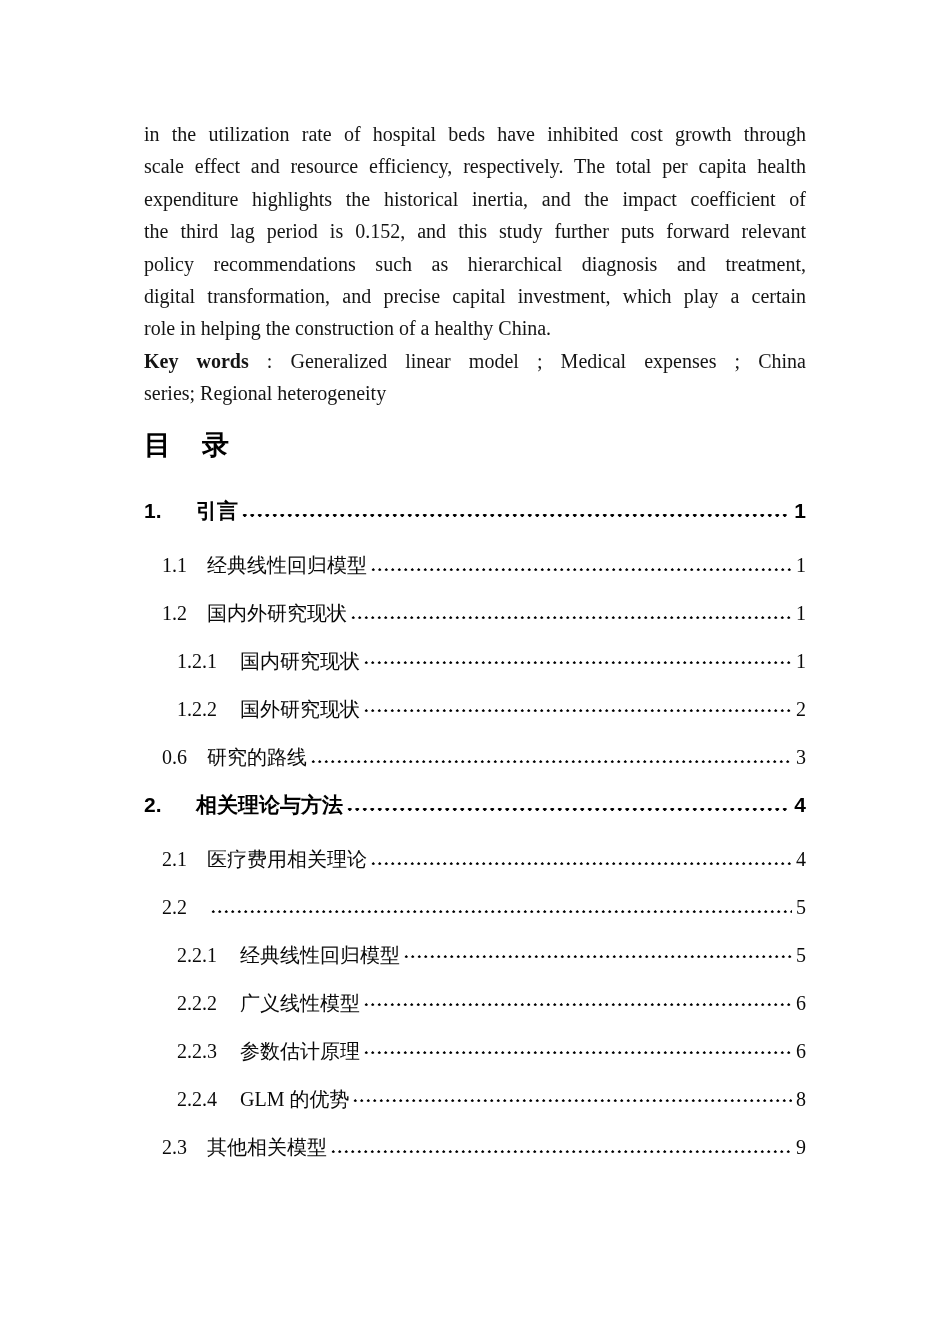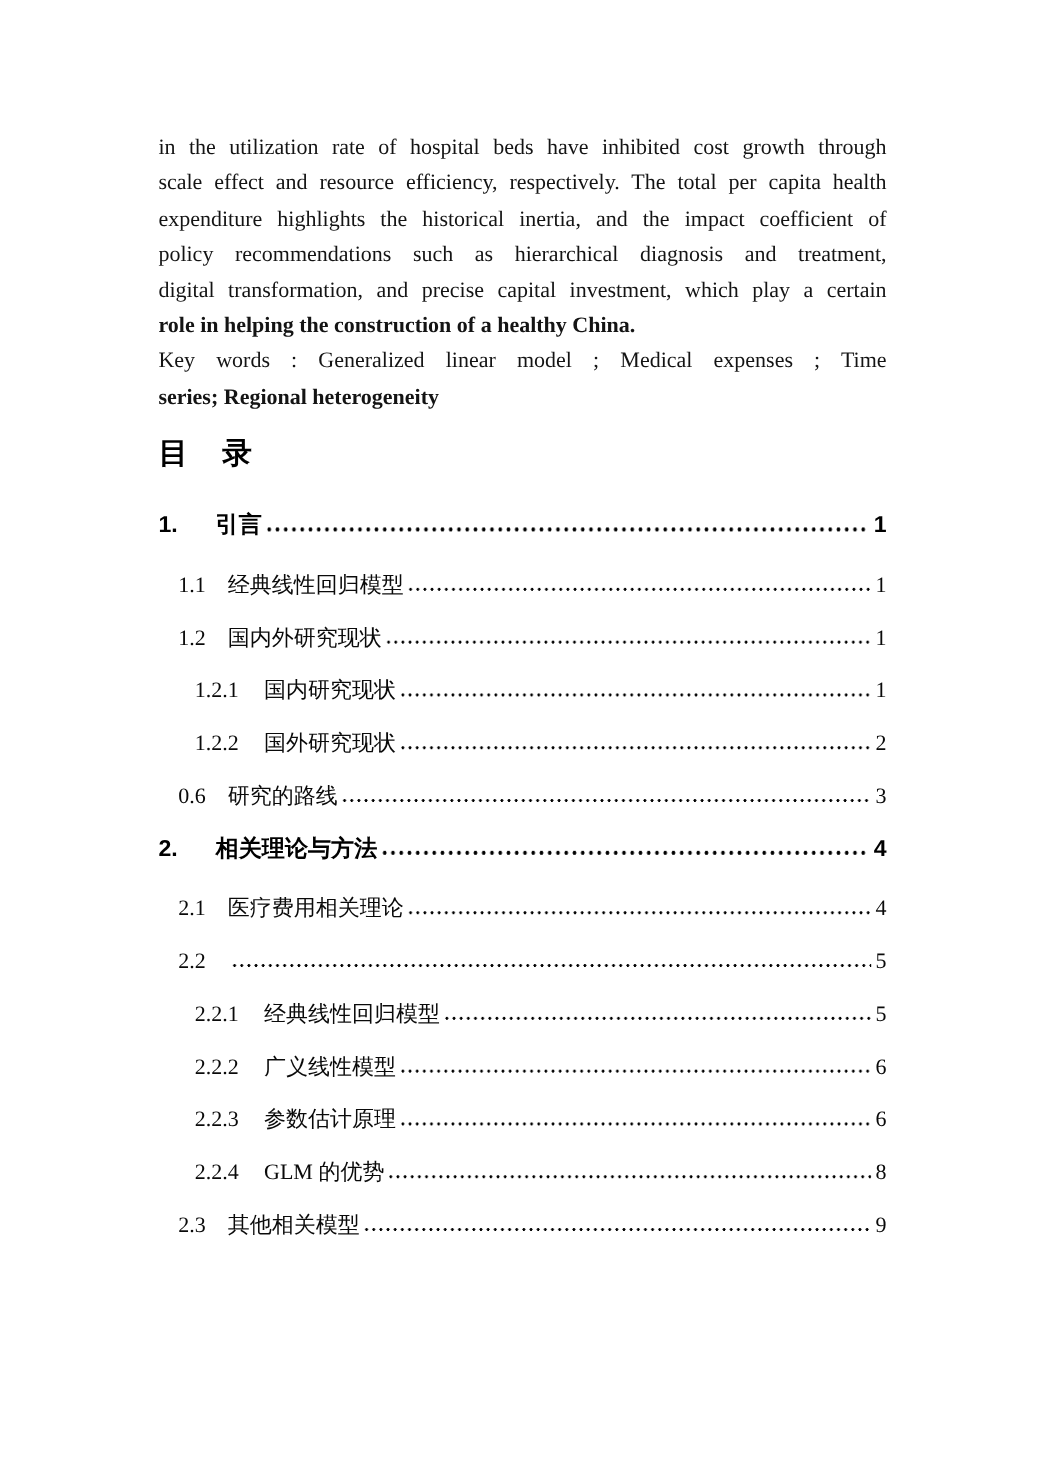--- a/index.html
+++ b/index.html
@@ -25,23 +25,22 @@
     line-height: 32.4px;
     text-align: justify;
     text-align-last: justify;
     white-space: normal;
     color: #141414;
   }
   .abstract .body-line.last,
   .kw-line2 {
     text-align: right;
     text-align-last: left;
-    font-weight: bold;
-  }
-  .kw-label { font-weight: normal; }
+  }
+  .kw-label { font-weight: bold; }
 
   
   .toc-title {
     margin-top: 15px;
     font-size: 27px;
     line-height: 40px;
     font-weight: bold;
     text-align: left;
     letter-spacing: 2px;
     font-family: "Liberation Serif", "DejaVu Serif", serif;
@@ -83,38 +82,39 @@
   .toc-row.lvl1 .num { min-width: 52px; }
   .toc-row.lvl1 .leader {
     background-image: radial-gradient(circle at 50% 70%, #000 1.55px, transparent 1.85px);
     background-size: 7.5px 9px;
     height: 9px;
   }
 
   .toc-row.lvl2 { padding-left: 18px; justify-content: flex-end; }
   .toc-row.lvl2 .num { min-width: 45px; }
 
-  .toc-row.lvl3 { padding-left: 33px; }
+  .toc-row.lvl3 { padding-left: 33px; align-items: center; }
   .toc-row.lvl3 .num { min-width: 63px; }
 </style>
 </head>
 <body>
 
 <div class="page">
 
   <div class="abstract" id="abstract">
       <div class="body-line">in the utilization rate of hospital beds have inhibited cost growth through</div>
       <div class="body-line">scale effect and resource efficiency, respectively. The total per capita health</div>
       <div class="body-line">expenditure highlights the historical inertia, and the impact coefficient of</div>
+      <div class="body-line">the third lag period is 0.152, and this study further puts forward relevant</div>
       <div class="body-line">policy recommendations such as hierarchical diagnosis and treatment,</div>
       <div class="body-line">digital transformation, and precise capital investment, which play a certain</div>
       <div class="body-line last">role in helping the construction of a healthy China.</div>
     </div>
 
-  <div class="kw-line1"><span class="kw-label">Key words</span><span> : Generalized linear model ; Medical expenses ; Time</span></div>
+  <div class="kw-line1"><span class="kw-label">Key words</span><span> : Generalized linear model ; Medical expenses ; China</span></div>
   <div class="kw-line2">series; Regional heterogeneity</div>
 
   <h1 class="toc-title">目　录</h1>
 
   <div class="toc-list" id="toc">
       <div class="toc-row lvl1">
         <span class="num">1.</span>
         <span class="title">引言</span>
         <span class="leader"></span>
         <span class="page-num">1</span>

